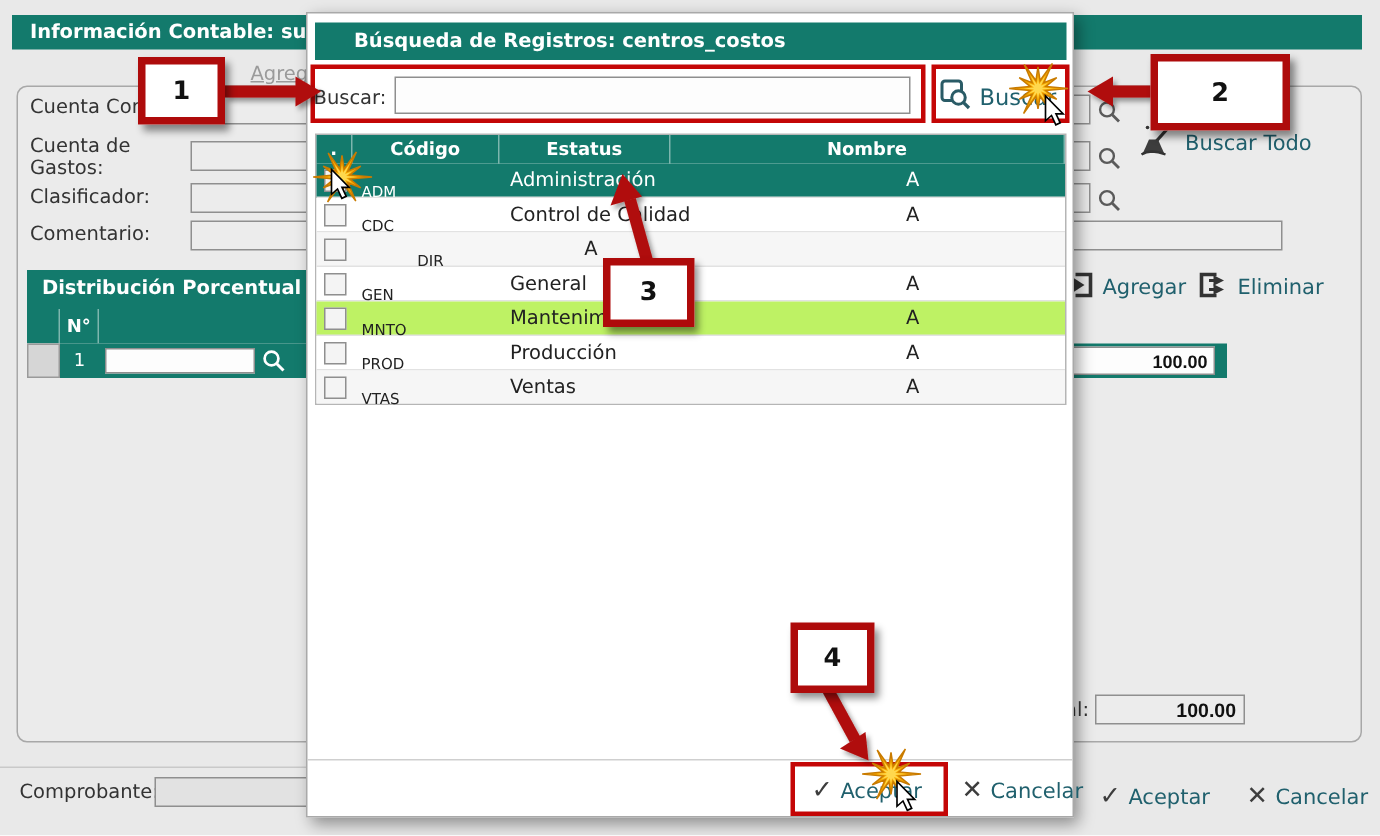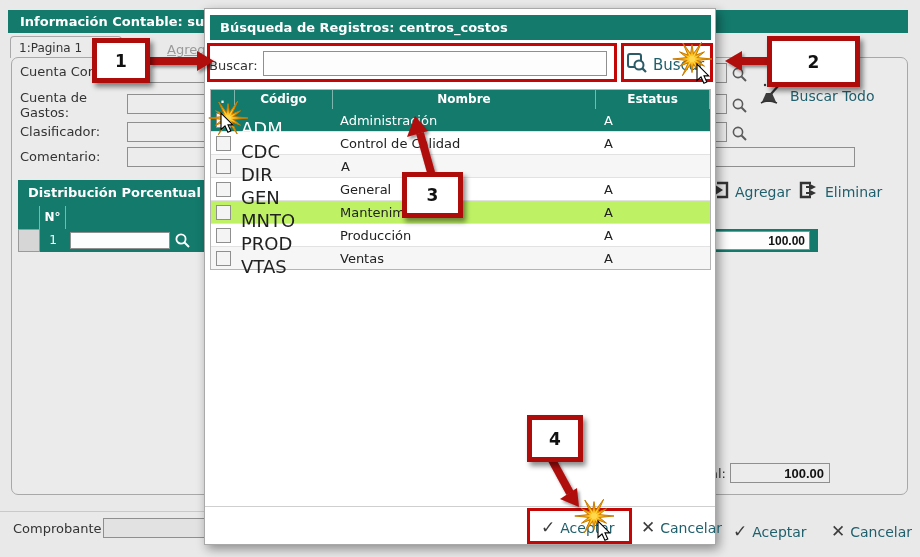--- a/index.html
+++ b/index.html
@@ -16,44 +16,41 @@
   .panel{border:1px solid #a8a8a8;border-radius:7px;background:#ebebeb;box-sizing:border-box;}
   .tab{background:#ebebeb;border:1px solid #a8a8a8;border-bottom:none;border-radius:4px 4px 0 0;
        font-size:12px;color:#333;line-height:22px;padding-left:8px;box-sizing:border-box;}
   .link-dis{font-size:13px;color:#9a9a9a;text-decoration:underline;}
   .modal{background:#fff;border:1px solid #a9a9a9;box-shadow:3px 4px 10px rgba(0,0,0,.4);box-sizing:border-box;z-index:10;}
   .mtable{border:1px solid #b5b5b5;box-sizing:border-box;background:#fff;}
   .mhead{display:flex;height:19px;background:#137a6c;}
   .mhead div{font-weight:bold;font-size:12px;color:#fff;line-height:19px;text-align:center;border-right:1px solid rgba(255,255,255,.45);box-sizing:border-box;}
   .mrow{display:flex;height:22px;border-bottom:1px solid #e2e2e2;align-items:center;}
   .mrow .c0{width:24px;display:flex;justify-content:center;}
-  .mrow .c1{width:98px;padding-left:6px;box-sizing:border-box;font-size:18px;color:#222;margin-top:16px;}
+  .mrow .c1{width:98px;padding-left:6px;box-sizing:border-box;font-size:10px;color:#222;margin-top:16px;}
   .mrow .c2{width:263px;padding-left:7px;box-sizing:border-box;font-size:13px;color:#222;}
   .mrow .c3{width:114px;padding-left:8px;box-sizing:border-box;font-size:13px;color:#222;}
   .mrow.sel{background:#137a6c;}
   .mrow.sel .c1,.mrow.sel .c2,.mrow.sel .c3{color:#fff;}
   .cbx{width:13px;height:13px;background:#f4f4f4;border:1px solid #8f8f8f;box-sizing:content-box;}
   .redrect{position:absolute;border:3px solid #c40606;box-sizing:border-box;z-index:12;}
   .callout{position:absolute;background:#fff;border:5px solid #ae0b0b;box-shadow:3px 4px 5px rgba(0,0,0,.45);
            display:flex;align-items:center;justify-content:center;font-weight:bold;font-size:17px;color:#111;box-sizing:border-box;z-index:22;}
   .overlay{position:absolute;left:0;top:0;z-index:20;pointer-events:none;}
   .thead-cell{font-weight:bold;font-size:12px;color:#fff;line-height:23px;text-align:center;border-right:1px solid rgba(255,255,255,.45);box-sizing:border-box;}
 </style>
 </head>
 <body>
 
 <div class="screen">
 
   <div class="abs teal" style="left:8px;top:10px;width:900px;height:23px;">
     <div class="hdr-text" style="padding-left:12px;line-height:23px;">Información Contable: sucursales</div>
   </div>
 
-  <div class="abs tab" style="left:10px;top:36px;width:112px;height:22px;">
-    <span>1:Pagina 1</span>
-  </div>
   <div class="abs link-dis" style="left:167px;top:42px;">Agregar</div>
 
   <div class="abs panel" style="left:11px;top:57px;width:897px;height:438px;"></div>
 
   <div class="abs lbl" style="left:20px;top:64px;width:120px;">Cuenta Contable:</div>
   <input class="abs inp" style="left: 127px; top: 63px; width: 600px; height: 20px;" readonly="">
   <span class="abs" style="left:731px;top:66px;">
     <svg width="17" height="17" viewBox="0 0 17 17">
         <circle cx="7" cy="7" r="4.6" fill="none" stroke="#5a5a5a" stroke-width="1.6"></circle>
         <line x1="10.5" y1="10.5" x2="15" y2="15" stroke="#5a5a5a" stroke-width="1.9"></line>
@@ -154,61 +151,61 @@
     <span>Aceptar</span>
   </div>
   <div class="abs btn" style="left:831px;top:523px;">
     <span class="glyph">✕</span>
     <span>Cancelar</span>
   </div>
 
   <div class="abs modal" style="left:204px;top:8px;width:512px;height:537px;">
 
     <div class="abs teal" style="left:5px;top:6px;width:501px;height:25px;">
-      <div class="hdr-text" style="padding-left:10px;line-height:25px;">Búsqueda de Registros: centros_costos</div>
+      <div class="hdr-text" style="padding-left:26px;line-height:25px;">Búsqueda de Registros: centros_costos</div>
     </div>
 
     <div class="abs lbl" style="left:4px;top:49px;">Buscar:</div>
     <input class="abs inp-white" style="left: 58px; top: 42px; width: 344px; height: 25px;">
 
     <div class="abs btn" style="left:421px;top:42px;height:28px;font-size:15px;">
       <span>
         <svg width="22" height="22" viewBox="0 0 22 22">
             <rect x="2" y="2" width="13" height="13" rx="2" fill="none" stroke="#2a5b66" stroke-width="2"></rect>
             <circle cx="13" cy="13" r="4.5" fill="#fff" stroke="#2a5b66" stroke-width="2"></circle>
             <line x1="16.4" y1="16.4" x2="20" y2="20" stroke="#2a5b66" stroke-width="2.2"></line>
           </svg>
       </span>
       <span>Buscar</span>
     </div>
 
     <div class="abs mtable" style="left:5px;top:80px;width:501px;">
       <div class="mhead">
         <div style="width:24px;">.</div>
         <div style="width:98px;">Código</div>
+        <div style="width:114px;">Estatus</div>
         <div style="width:263px;">Nombre</div>
-        <div style="width:114px;">Estatus</div>
       </div>
       <div class="mrow sel">
         <div class="c0">
             <span class="cbx"></span>
           </div>
         <div class="c1">ADM</div>
         <div class="c2">Administración</div>
         <div class="c3">A</div>
       </div>
       <div class="mrow" style="background:#fff;">
         <div class="c0">
             <span class="cbx"></span>
           </div>
         <div class="c1">CDC</div>
         <div class="c2">Control de Calidad</div>
         <div class="c3">A</div>
       </div>
-      <div class="mrow" style="background:#f6f6f6;">
+      <div class="mrow" style="background:#f6f6f6;text-align:center;">
         <div class="c0">
             <span class="cbx"></span>
           </div>
         <div class="c1">DIR</div>
         <div class="c3">A</div>
       </div>
       <div class="mrow" style="background:#fff;">
         <div class="c0">
             <span class="cbx"></span>
           </div>

